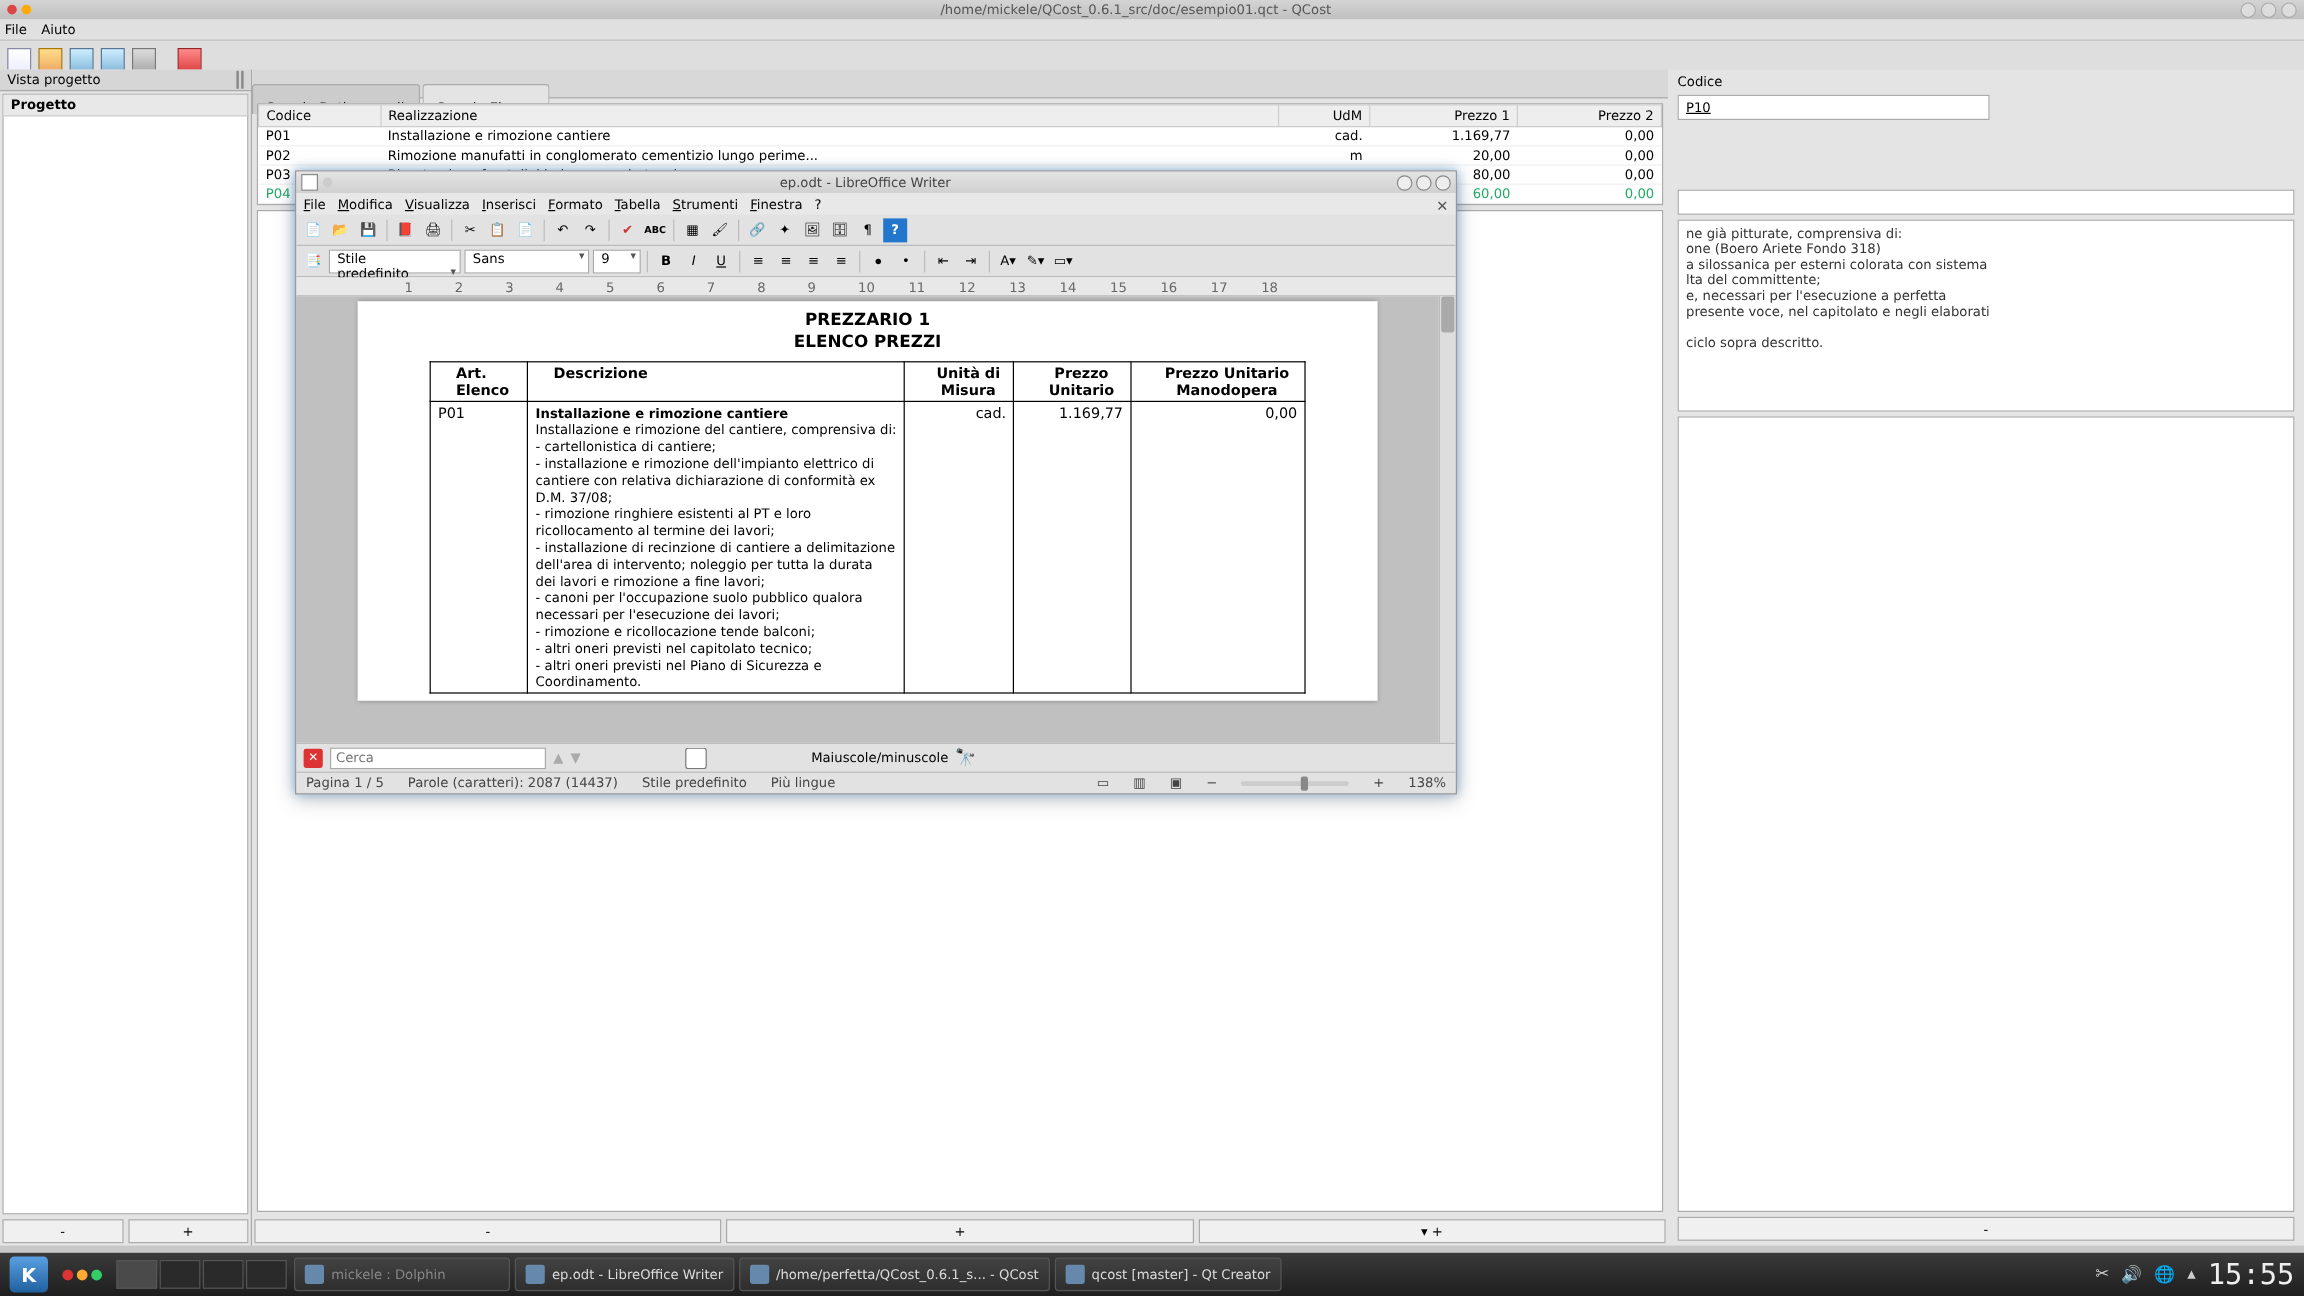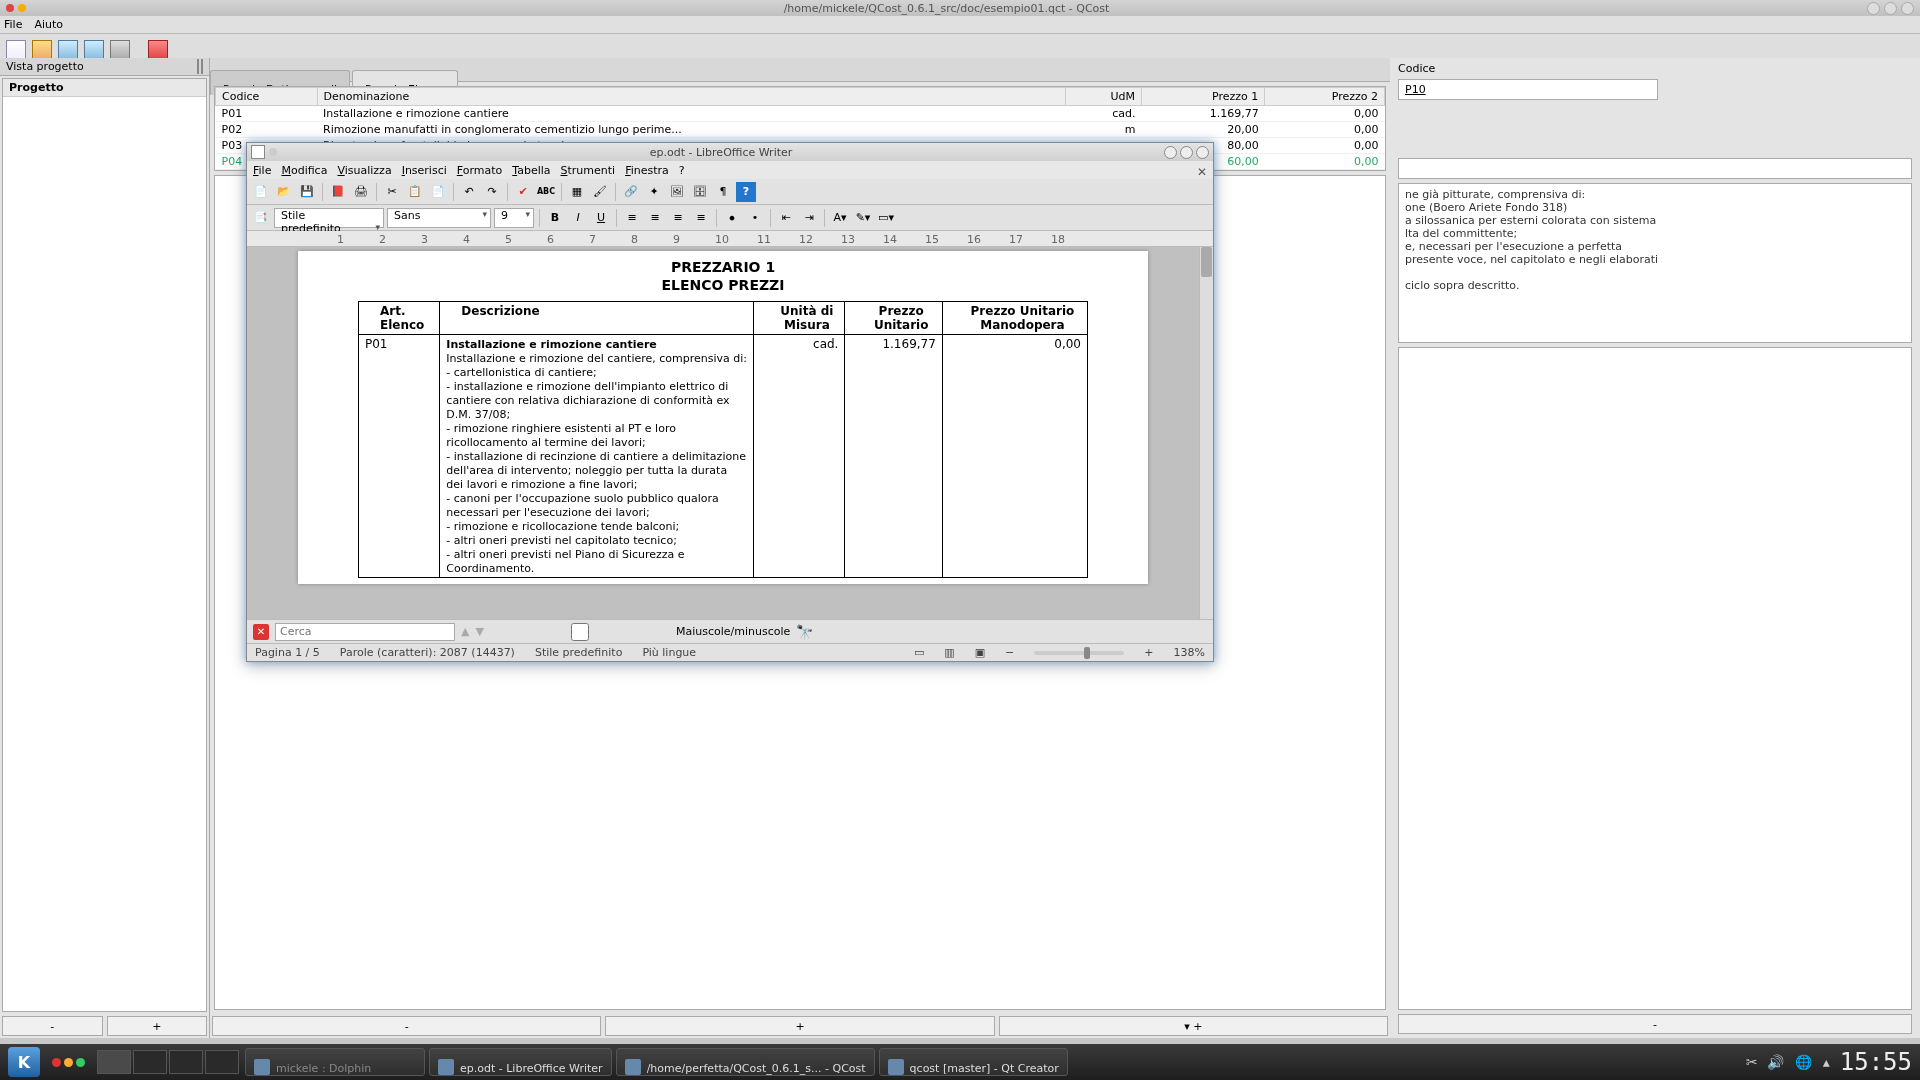--- a/index.html
+++ b/index.html
@@ -108,21 +108,21 @@
 .lo-zoom-slider .knob { position: absolute; top: -4px; left: 55%; width: 6px; height: 12px; background: #888; border-radius: 2px; }
 
 
 .taskbar { position: absolute; left: 0; right: 0; bottom: 0; height: 36px; background: linear-gradient(#3a3a3a,#1e1e1e); display: flex; align-items: center; padding: 0 8px; gap: 6px; color: #ddd; }
 .kmenu { width: 32px; height: 30px; background: linear-gradient(#5aa0e0,#2060a0); border-radius: 4px; display: flex; align-items: center; justify-content: center; color: #fff; font-weight: bold; font-size: 16px; }
 .desk-dots { display: flex; gap: 3px; margin: 0 6px; }
 .desk-dots span { width: 9px; height: 9px; border-radius: 50%; }
 .pager { display: flex; gap: 2px; }
 .pager div { width: 34px; height: 24px; background: #2a2a2a; border: 1px solid #555; }
 .pager div.act { background: #4a4a4a; }
-.task-item { height: 28px; background: rgba(255,255,255,.06); border: 1px solid #555; border-radius: 3px; display: flex; align-items: flex-end; padding: 0 8px; gap: 6px; min-width: 180px; }
+.task-item { height: 28px; background: rgba(255,255,255,.06); border: 1px solid #555; border-radius: 3px; display: flex; align-items: center; padding: 0 8px; gap: 6px; min-width: 180px; }
 .task-item.dim { color: #888; }
 .task-ico { width: 16px; height: 16px; background: #68a; border-radius: 2px; }
 .tray { margin-left: auto; display: flex; align-items: center; gap: 10px; }
 .clock { font-size: 24px; font-family: monospace; color: #eee; }
 .tray-ico { color: #ccc; font-size: 14px; }
 
 
 .ico-doc { background: linear-gradient(#fff,#eef); border: 1px solid #88a; }
 .ico-open { background: linear-gradient(#fd8,#ea6); border: 1px solid #a70; }
 .ico-save-mail { background: linear-gradient(#cef,#8bd); border: 1px solid #579; }
@@ -178,21 +178,21 @@
   <div class="center-panel">
     <div class="tabs">
       <div class="tab">Prezzi - Dati generali</div>
       <div class="tab active">Prezzi - Elenco</div>
     </div>
     <div class="price-grid">
       <table>
         <thead>
             <tr>
           <th>Codice</th>
-          <th>Denominazione</th>
+          <th>Realizzazione</th>
           <th class="r">UdM</th>
           <th class="r">Prezzo 1</th>
           <th class="r">Prezzo 2</th>
         </tr>
           </thead>
         <tbody id="grid-body">
             <tr>
               <td>P01</td>
               <td>Installazione e rimozione cantiere</td>
               <td class="r">cad.</td>

